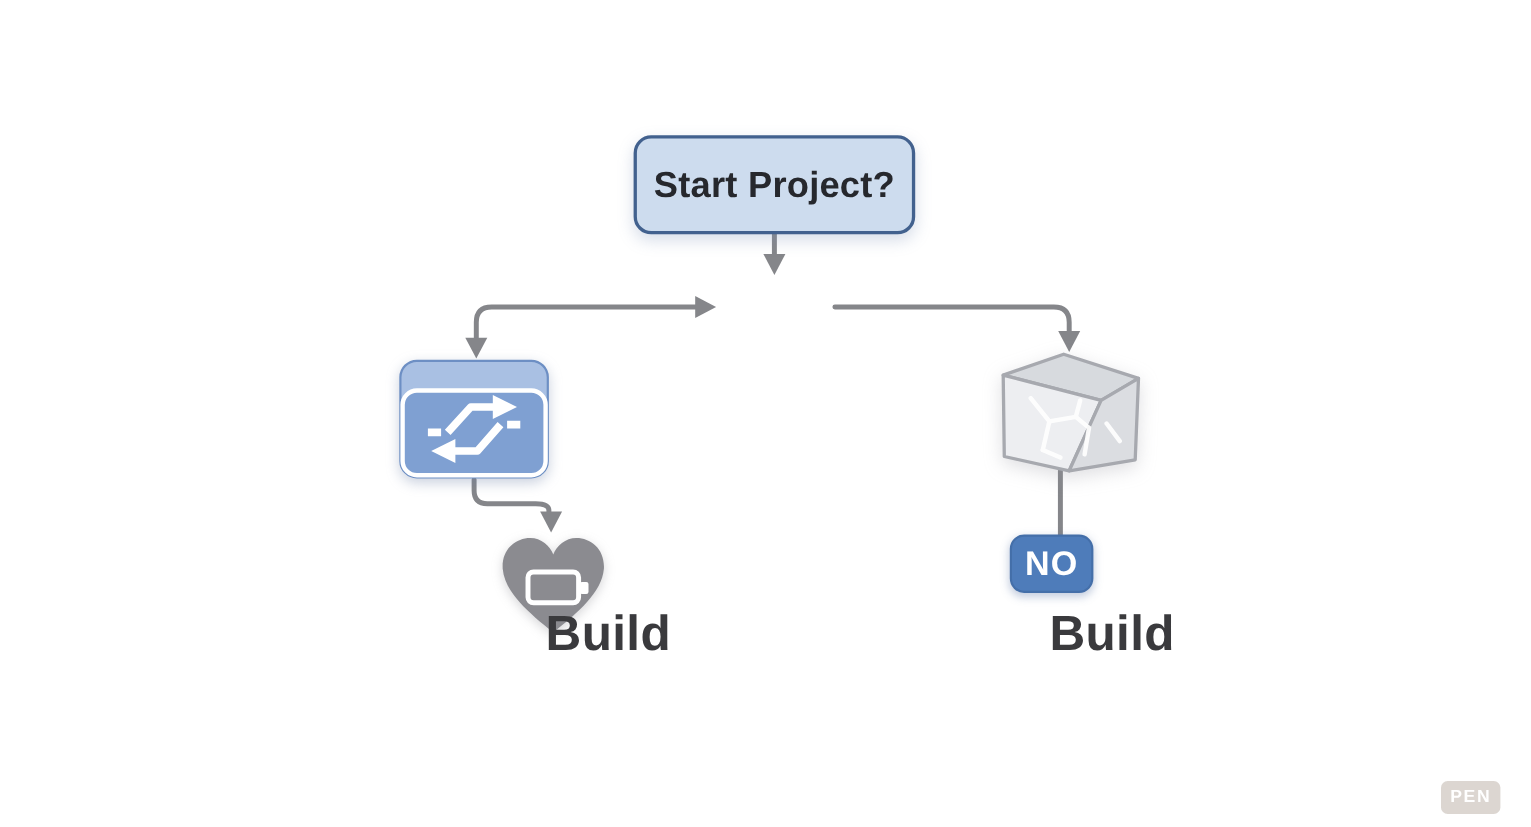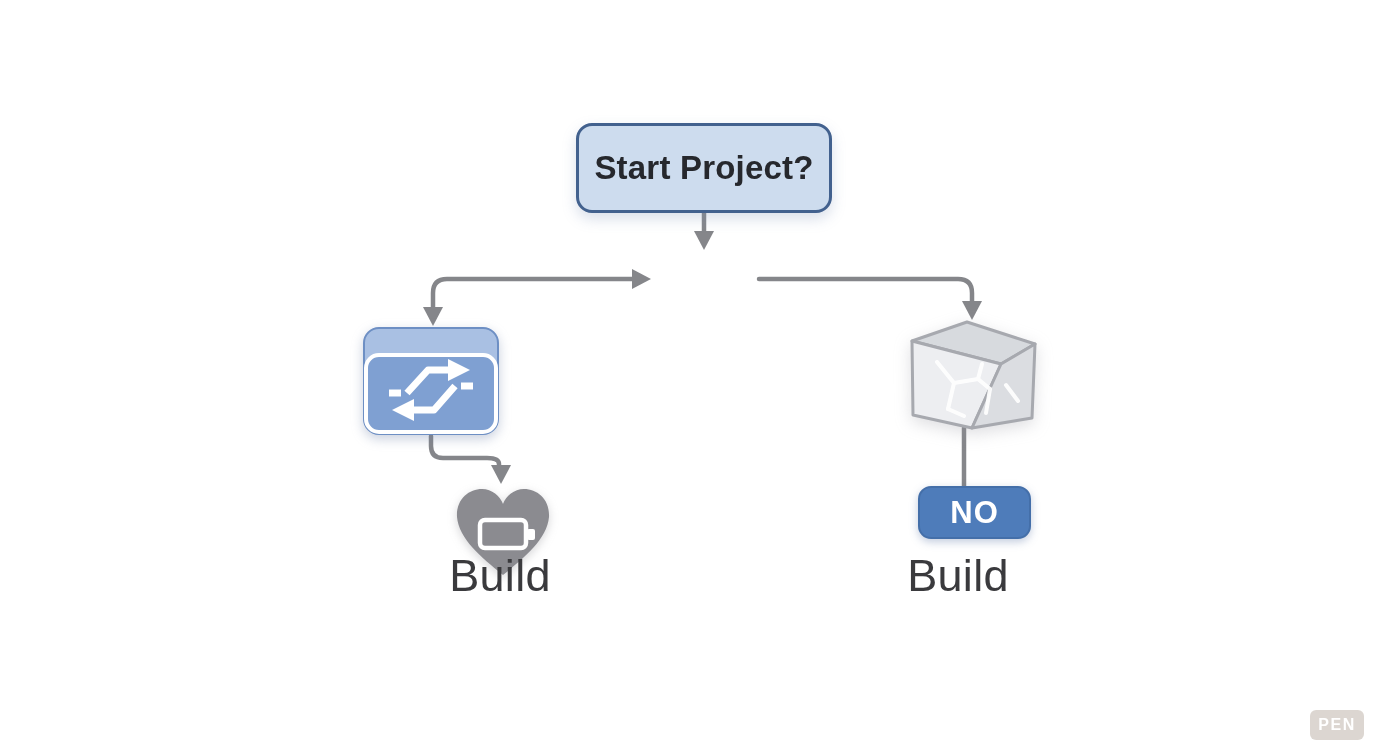--- a/index.html
+++ b/index.html
@@ -21,34 +21,34 @@
     font-size:33px;font-weight:600;color:#26282d;letter-spacing:.2px;margin-top:12px;
   }
   .yes-box{
     left:651px;top:249px;width:106px;height:58px;
     background:#dce3f0;border-radius:15px;
     box-shadow:0 5px 12px rgba(140,150,175,.35);
     z-index:2;
     font-size:33px;font-weight:700;color:#2b2d31;letter-spacing:1px;
   }
   .no-badge{
-    left:918px;top:486px;width:113px;height:53px;
+    left:918px;top:486px;width:76px;height:53px;
     background:#4e7cba;border:2px solid #446fa9;border-radius:13px;
     box-shadow:0 3px 8px rgba(80,110,160,.35);
     z-index:2;
     font-size:31px;font-weight:700;color:#ffffff;letter-spacing:1px;
   }
   .icon{position:absolute;z-index:2;}
   .folder-icon{left:362px;top:326px;width:138px;height:110px;filter:drop-shadow(0 4px 6px rgba(100,120,160,.35));}
   .heart-icon{left:451px;top:483px;width:104px;height:97px;filter:drop-shadow(0 3px 5px rgba(120,120,125,.3));}
   .cube-icon{left:902px;top:317px;width:140px;height:115px;filter:drop-shadow(0 5px 8px rgba(150,150,160,.3));}
 
   .outcome-label{
-    position:absolute;z-index:3;width:220px;text-align:center;
-    font-size:45px;font-weight:400;color:#3a3a3d;line-height:52px;letter-spacing:.3px;
+    position:absolute;z-index:3;width:220px;text-align:right;
+    font-size:45px;font-weight:700;color:#3a3a3d;line-height:52px;letter-spacing:.3px;
   }
   .label-fast{left:390px;top:550px;}
   .label-slow{left:848px;top:550px;}
 
   .watermark{
     position:absolute;left:1310px;top:710px;width:54px;height:30px;
     background:#d7d0ca;opacity:.85;border-radius:6px;
     display:flex;align-items:center;justify-content:center;
     z-index:4;
     font-size:16px;font-weight:700;color:#ffffff;letter-spacing:1.5px;

